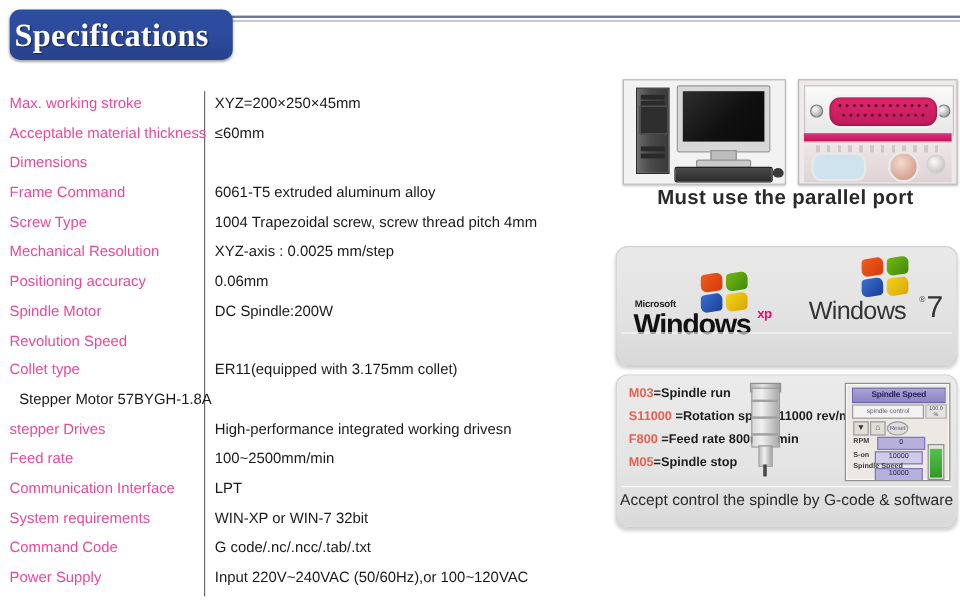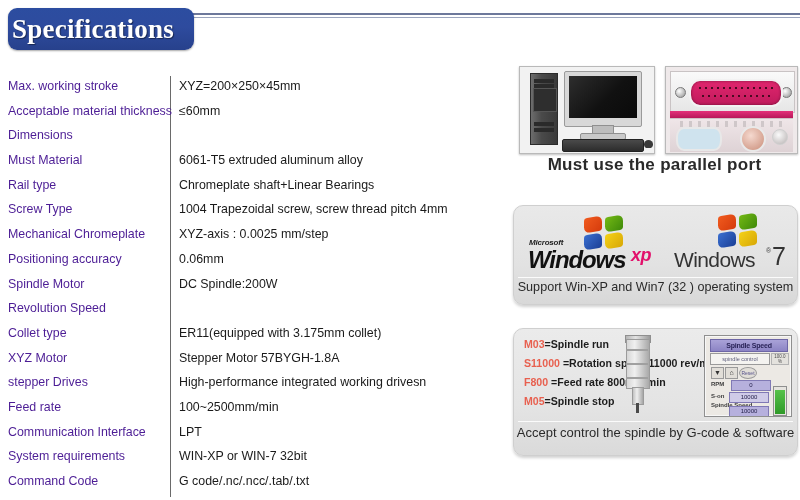--- a/index.html
+++ b/index.html
@@ -66,21 +66,21 @@
   .spec-row {
     position: relative;
     height: 24.7px;
     display: flex;
     align-items: flex-start;
   }
   .spec-label {
     width: 163px;
     flex: 0 0 163px;
     font-size: 12.4px;
-    color: #4c1d95;
+    color: #ec4899;
     white-space: nowrap;
     line-height: 24.7px;
   }
   .spec-value {
     flex: 1 1 auto;
     font-size: 12.4px;
     color: #1a1a1a;
     white-space: nowrap;
     line-height: 24.7px;
     padding-left: 8px;
@@ -213,34 +213,34 @@
   .winflag { position:absolute; width:42px; height:34px; }
   .winflag i {
     position:absolute; width:18px; height:15px; display:block;
     border-radius: 3px 6px 3px 6px;
   }
   .winflag .q1 { left:0;  top:1px;  background: linear-gradient(135deg,#f05a1e,#d53b0c); transform: skewY(-9deg); }
   .winflag .q2 { left:21px; top:0;  background: linear-gradient(135deg,#73b814,#3f8a0a); transform: skewY(-9deg); }
   .winflag .q3 { left:0;  top:18px; background: linear-gradient(135deg,#3a6fd0,#1b3f96); transform: skewY(-9deg); }
   .winflag .q4 { left:21px; top:17px;background: linear-gradient(135deg,#f4d117,#d8a806); transform: skewY(-9deg); }
 
-  #xp-logo { position:absolute; left:14px; top:8px; width:130px; height:62px;font-style:italic; }
+  #xp-logo { position:absolute; left:14px; top:19px; width:130px; height:62px; }
   #xp-micro {
     position:absolute; left:1px; top:24px;
     font-size:8px; font-weight:bold; color:#222;
     letter-spacing:-.2px;
   }
   #xp-word {
     position:absolute; left:0px; top:32px;
     font-size:24px; font-weight:bold; color:#111;
     letter-spacing:-1.1px;
   }
   #xp-sup {
     position:absolute; left:103px; top:31px;
-    font-size:18px; font-weight:bold; color:#e2106b;
+    font-size:11px; font-weight:bold; color:#e2106b;
     letter-spacing:-.5px;
   }
   #xp-flag { left:56px; top:2px; }
 
   #w7-logo { position:absolute; left:160px; top:8px; width:120px; height:62px; }
   #w7-word {
     position:absolute; left:0px; top:34px;
     font-size:21px; color:#333; letter-spacing:-.6px;
   }
   #w7-reg { position:absolute; left:92px; top:33px; font-size:7px; color:#444; }
@@ -250,21 +250,21 @@
   #win-sep {
     position:absolute; left:4px; top:71px; width:275px; height:1px; background:#fbfbfb;
   }
   #windows-caption {
     position:absolute; left:0; top:74px; width:283px;
     text-align:center; font-size:12.6px; color:#2a2a2a; white-space:nowrap;
   }
 
   
   #panel-spindle {
-    position:absolute; left:8px; top:276px;
+    position:absolute; left:8px; top:260px;
     width:283px; height:126px;
     background: linear-gradient(180deg,#ebebeb 0%,#e4e4e4 60%,#dadada 100%);
     border:1px solid #cfcfcf;
     border-radius:10px;
     box-shadow: 0 2px 3px rgba(0,0,0,.18);
   }
   .code-line {
     position:absolute;
     font-size:10.6px;
     font-weight:bold;
@@ -390,52 +390,47 @@
     <div class="spec-value">XYZ=200×250×45mm</div>
   </div>
   <div class="spec-row">
     <div class="spec-label">Acceptable material thickness</div>
     <div class="spec-value">≤60mm</div>
   </div>
   <div class="spec-row">
     <div class="spec-label">Dimensions</div>
   </div>
   <div class="spec-row">
-    <div class="spec-label">Must Material</div>
+    <div class="spec-label">Frame Command</div>
     <div class="spec-value">6061-T5 extruded aluminum alloy</div>
-  </div>
-  <div class="spec-row">
-    <div class="spec-label">Rail type</div>
-    <div class="spec-value">Chromeplate shaft+Linear Bearings</div>
   </div>
   <div class="spec-row">
     <div class="spec-label">Screw Type</div>
     <div class="spec-value">1004 Trapezoidal screw, screw thread pitch 4mm</div>
   </div>
   <div class="spec-row">
-    <div class="spec-label">Mechanical Chromeplate</div>
+    <div class="spec-label">Mechanical Resolution</div>
     <div class="spec-value">XYZ-axis : 0.0025 mm/step</div>
   </div>
   <div class="spec-row">
     <div class="spec-label">Positioning accuracy</div>
     <div class="spec-value">0.06mm</div>
   </div>
   <div class="spec-row">
     <div class="spec-label">Spindle Motor</div>
     <div class="spec-value">DC Spindle:200W</div>
   </div>
   <div class="spec-row">
     <div class="spec-label">Revolution Speed</div>
   </div>
   <div class="spec-row">
     <div class="spec-label">Collet type</div>
     <div class="spec-value"> ER11(equipped with 3.175mm collet)</div>
   </div>
   <div class="spec-row">
-    <div class="spec-label">XYZ Motor</div>
     <div class="spec-value">Stepper Motor 57BYGH-1.8A</div>
   </div>
   <div class="spec-row">
     <div class="spec-label">stepper Drives</div>
     <div class="spec-value">High-performance integrated working drivesn</div>
   </div>
   <div class="spec-row">
     <div class="spec-label">Feed rate</div>
     <div class="spec-value">100~2500mm/min</div>
   </div>
@@ -517,21 +512,20 @@
           <i class="q2"></i>
           <i class="q3"></i>
           <i class="q4"></i>
       </div>
       <div id="w7-word">Windows</div>
       <div id="w7-reg">®</div>
       <div id="w7-num">7</div>
     </div>
 
     <div id="win-sep"></div>
-    <div id="windows-caption">Support Win-XP and Win7 (32 ) operating system</div>
   </div>
 
   <div id="panel-spindle">
 
     <div id="code-l1" class="code-line"><span class="code-key">M03</span><span>=</span><span>Spindle run</span><span class="code-extra"></span></div>
 
     <div id="code-l2" class="code-line"><span class="code-key">S11000</span><span> =</span><span>Rotation speed</span><span class="code-extra">   11000 rev/min</span></div>
 
     <div id="code-l3" class="code-line"><span class="code-key">F800</span><span>    =</span><span>Feed rate 800mm/min</span><span class="code-extra"></span></div>
 

